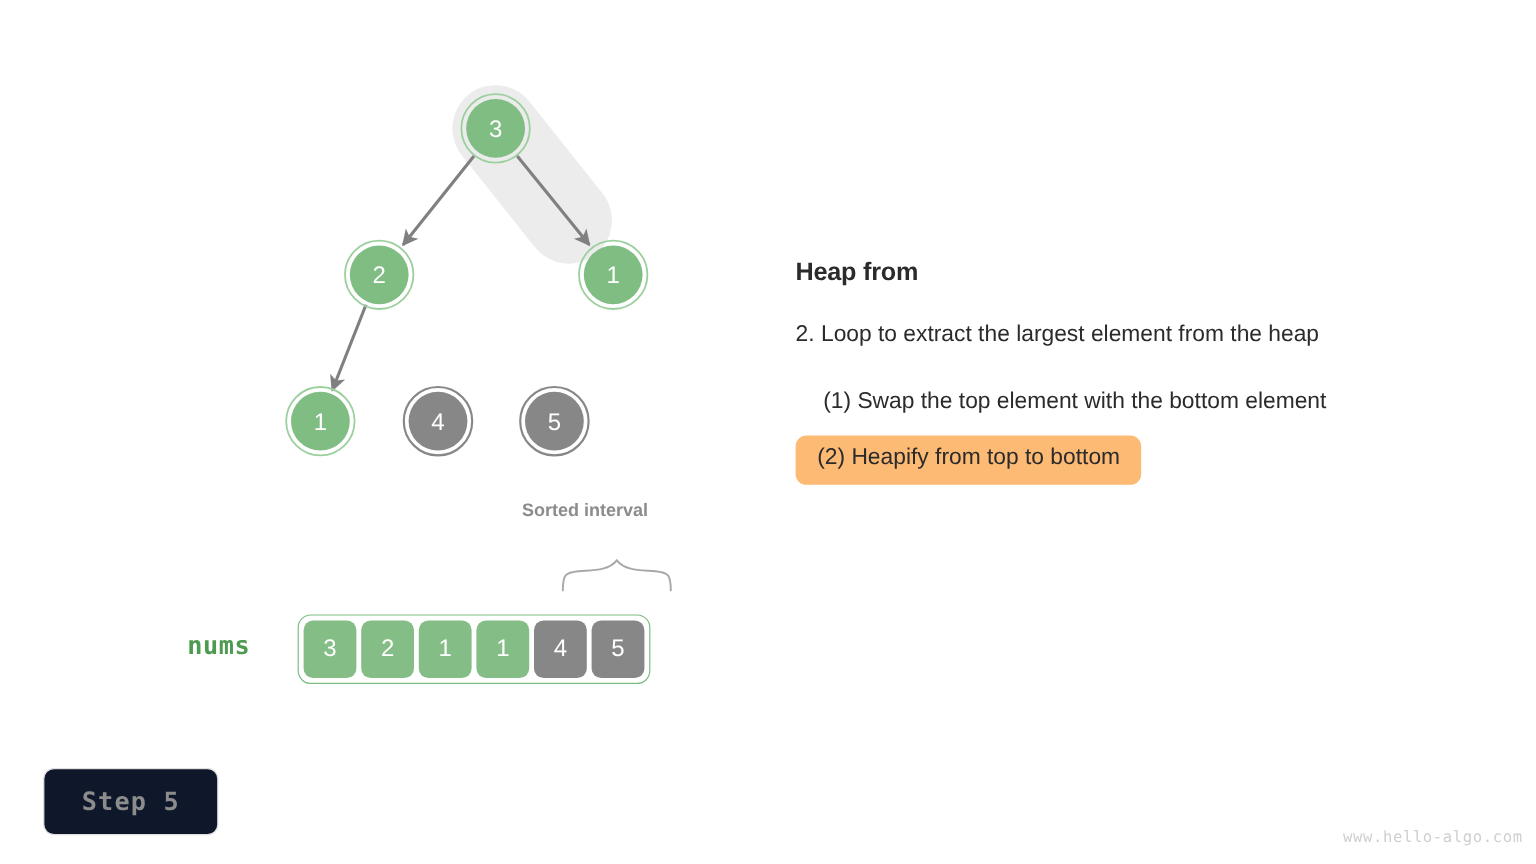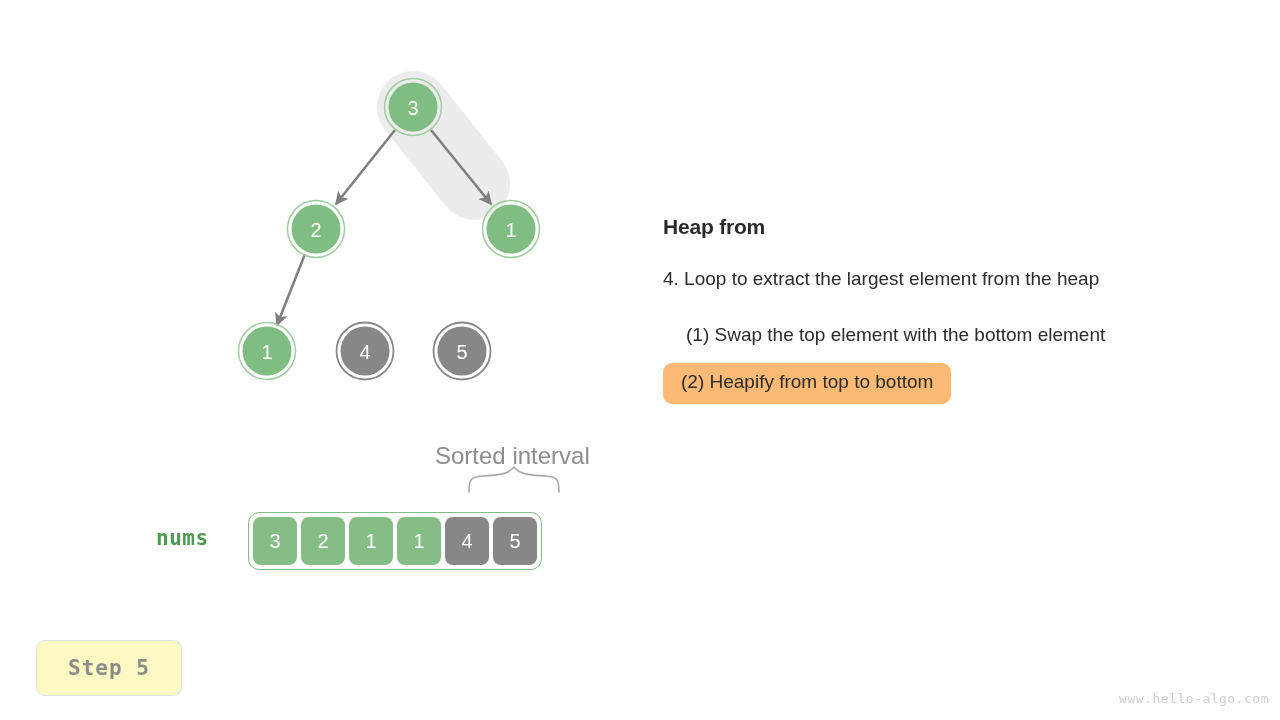--- a/index.html
+++ b/index.html
@@ -71,23 +71,23 @@
   .sub-line.highlighted {
     background: #fdba74;
     margin-left: 0px;
     padding: 7px 18px 9px 18px;
   }
 
   
   #sorted-label {
     position: absolute;
     left: 435px;
-    top: 442px;
-    font-size: 24px;
-    font-weight: normal;
+    top: 417px;
+    font-size: 15px;
+    font-weight: bold;
     color: #8c8c8c;
     white-space: nowrap;
   }
 
   
   #nums-label {
     position: absolute;
     left: 156px;
     top: 526px;
     font-family: "DejaVu Sans Mono", "Liberation Mono", monospace;
@@ -125,21 +125,21 @@
 
   
   #step-badge {
     position: absolute;
     left: 36px;
     top: 640px;
     width: 144px;
     height: 54px;
     border: 1.4px solid #e0e0e0;
     border-radius: 9px;
-    background: #fef9c3;
+    background: #0f172a;
     display: flex;
     align-items: center;
     justify-content: center;
     font-family: "DejaVu Sans Mono", "Liberation Mono", monospace;
     font-size: 21px;
     font-weight: bold;
     color: #8c8c8c;
     letter-spacing: 1px;
   }
 
@@ -226,21 +226,21 @@
   <div class="array-cell green">1</div>
   <div class="array-cell green">1</div>
   <div class="array-cell gray">4</div>
   <div class="array-cell gray">5</div>
 </div>
 
 <div id="text-panel">
   <div id="panel-title">Heap from</div>
 
 
-  <p class="step-line">4. Loop to extract the largest element from the heap</p>
+  <p class="step-line">2. Loop to extract the largest element from the heap</p>
 
   <div>
     <div class="sub-line indent">(1) Swap the top element with the bottom element</div>
   </div>
   <div>
     <div class="sub-line highlighted">(2) Heapify from top to bottom</div>
   </div>
 </div>
 
 <div id="step-badge">Step 5</div>

